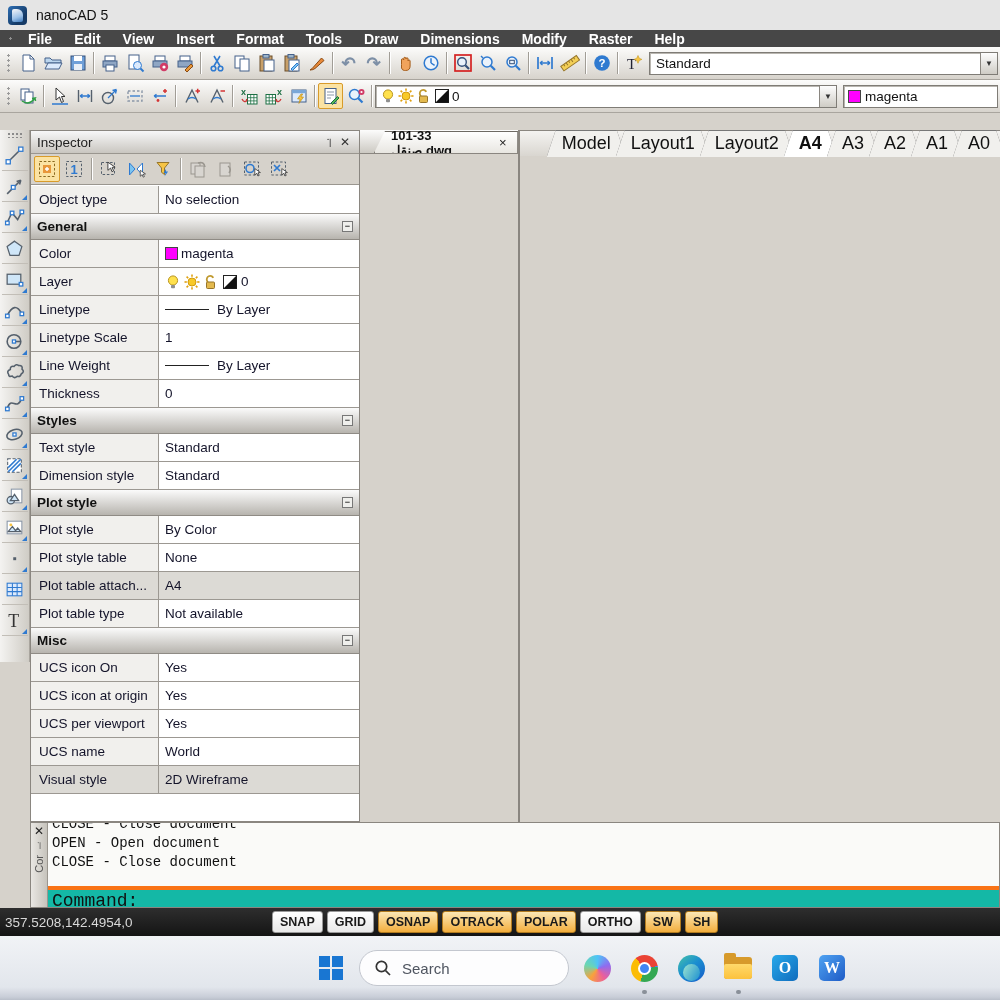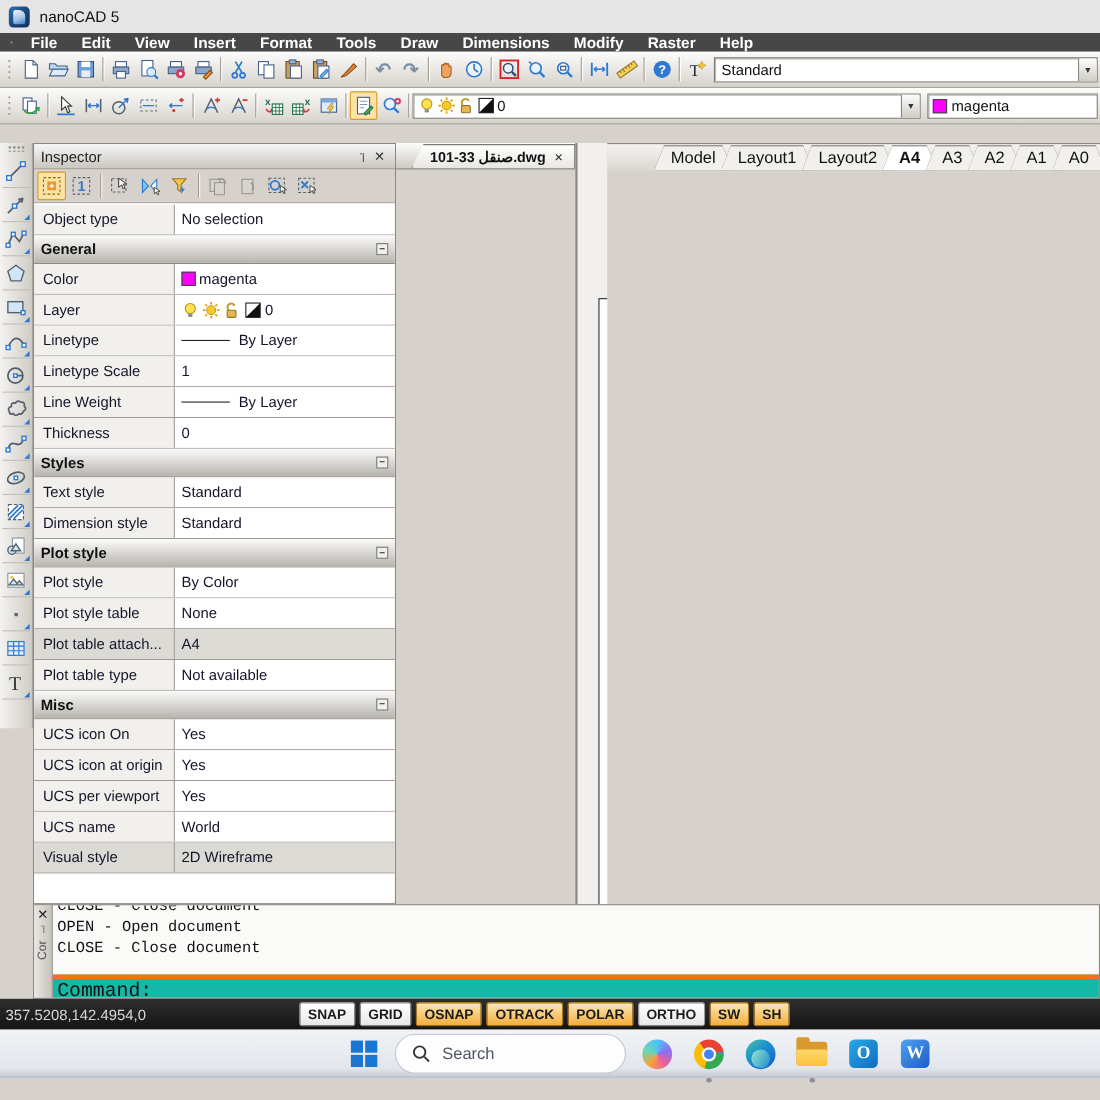--- a/index.html
+++ b/index.html
@@ -67,21 +67,21 @@
   
   .docarea { flex:1; display:flex; flex-direction:row; overflow:hidden; background:#d6d2cb;justify-content:flex-end; }
   .doctabs { height:24px; background:linear-gradient(#fcfcfc,#ccc9c2); border-bottom:1px solid #8a8680; display:flex; align-items:flex-end; padding-left:14px; }
   .doctab { height:22px; background:linear-gradient(#ffffff,#e8e6e1); border:1px solid #6e6a64; border-bottom:none; display:flex; align-items:center; gap:8px; padding:0 10px 0 16px; font-size:13px; font-weight:bold; color:#111; clip-path:polygon(11px 0,100% 0,100% 100%,0 100%); }
   .doctab .x { font-weight:normal; font-size:13px; color:#222; }
   .canvas { flex:1; position:relative; background:#f1f0ee; border-left:2px solid #8a8680; overflow:hidden; }
   .paper { position:absolute; left:19px; top:141px; right:-4px; bottom:-4px; background:#fff; border:1px solid #2a2a2a; }
   .vport { position:absolute; left:30px; top:270px; right:-4px; height:216px; border:2px solid #ff00ff; }
   .grille { position:absolute; left:42px; top:283px; }
   .ucs { position:absolute; left:38px; top:416px; }
-  .laytabs { height:26px; background:linear-gradient(#f4f3f1,#d9d6d0); border-top:1px solid #8a8680; display:flex; align-items:center; padding-left:48px; font-size:15px; color:#111; }
+  .laytabs { height:26px; background:linear-gradient(#f4f3f1,#d9d6d0); border-top:1px solid #8a8680; display:flex; align-items:center; padding-left:32px; font-size:18px; color:#111; }
   .ltab { position:relative; padding:3px 15px; margin:0 -5px; filter:drop-shadow(0 0 0.6px #555); }
   .ltab .bgshape { position:absolute; inset:0; background:#f1f0ed; clip-path:polygon(9px 0,calc(100% - 9px) 0,100% 100%,0 100%); z-index:0; border-top:1px solid #777; }
   .ltab.active .bgshape { background:#ffffff; }
   .ltab span.lbl { position:relative; z-index:1; }
   .ltab.active { font-weight:bold; }
 
   
   .cmdwrap { position:absolute; top:822px; left:30px; right:0; height:86px; background:#d6d2cb; border:1px solid #8a8680; display:flex; }
   .cmdstrip { width:17px; background:linear-gradient(90deg,#e9e7e3,#c6c3bc); border-right:1px solid #9a968f; display:flex; flex-direction:column; align-items:center; padding-top:2px; gap:4px; }
   .cmdstrip .cx { font-size:12px; color:#222; line-height:1; }
@@ -93,21 +93,21 @@
   .cmdprompt { height:21px; background:#14b8a6; border-top:4px solid #f97316; font-family:"Liberation Mono","DejaVu Sans Mono",monospace; font-size:18px; color:#111; padding:1px 4px; }
 
   
   .statusbar { position:absolute; top:908px; left:0; width:1000px; height:28px; background:linear-gradient(#2e2e2e,#141414); display:flex; align-items:center; }
   .coords { color:#d8d8d8; font-size:13.5px; padding-left:5px; width:272px; }
   .toggle { font-size:12.5px; font-weight:bold; color:#1a1a1a; border-radius:3px; padding:3px 7px; margin-right:4px; border:1px solid #666; }
   .toggle.on { background:linear-gradient(#fbe7b5,#f3ae3d); border-color:#b27b1e; }
   .toggle.off { background:linear-gradient(#ffffff,#e8e8e8); border-color:#999; }
 
   
-  .taskbar { position:absolute; top:936px; left:0; width:1000px; height:44px; background:linear-gradient(#f1f3f6 0%,#e2e6ec 80%,#c9ced8 95%,#b9bfca 100%); display:flex; align-items:center; padding-left:312px; gap:9px; }
+  .taskbar { position:absolute; top:936px; left:0; width:1000px; height:64px; background:linear-gradient(#f1f3f6 0%,#e2e6ec 80%,#c9ced8 95%,#b9bfca 100%); display:flex; align-items:center; padding-left:312px; gap:9px; }
   .tk { width:38px; height:38px; display:flex; align-items:center; justify-content:center; position:relative; border-radius:5px; }
   .tk .dot { position:absolute; bottom:-7px; left:50%; margin-left:-2px; width:5px; height:4px; border-radius:2px; background:#8a9099; }
   .searchpill { width:210px; height:36px; background:#fdfdfe; border:1px solid #c3c7cf; border-radius:18px; display:flex; align-items:center; padding-left:14px; gap:10px; color:#4f5560; font-size:15px; }
   .winlogo { width:25px; height:25px; display:grid; grid-template-columns:11px 11px; grid-template-rows:11px 11px; gap:2px; }
   .winlogo i { background:#1976d2; }
   .circ-ic { width:27px; height:27px; border-radius:50%; }
   .copilot { background:conic-gradient(#4fc3f7,#8e6cf0,#ec5f9a,#f9a13b,#6ad6b2,#4fc3f7); }
   .chrome { background:conic-gradient(from -40deg,#ea4335 0 33%,#4285f4 0 34%,#4285f4 0 34%,#34a853 34% 66%,#fbbc05 66% 100%); position:relative; }
   .chrome:after { content:""; position:absolute; left:7px; top:7px; width:13px; height:13px; border-radius:50%; background:#4285f4; border:2.5px solid #fff; box-sizing:border-box; }
   .edge { background:linear-gradient(140deg,#46c3a8 0%,#1b8fd0 45%,#1559c9 100%); position:relative; overflow:hidden; }

